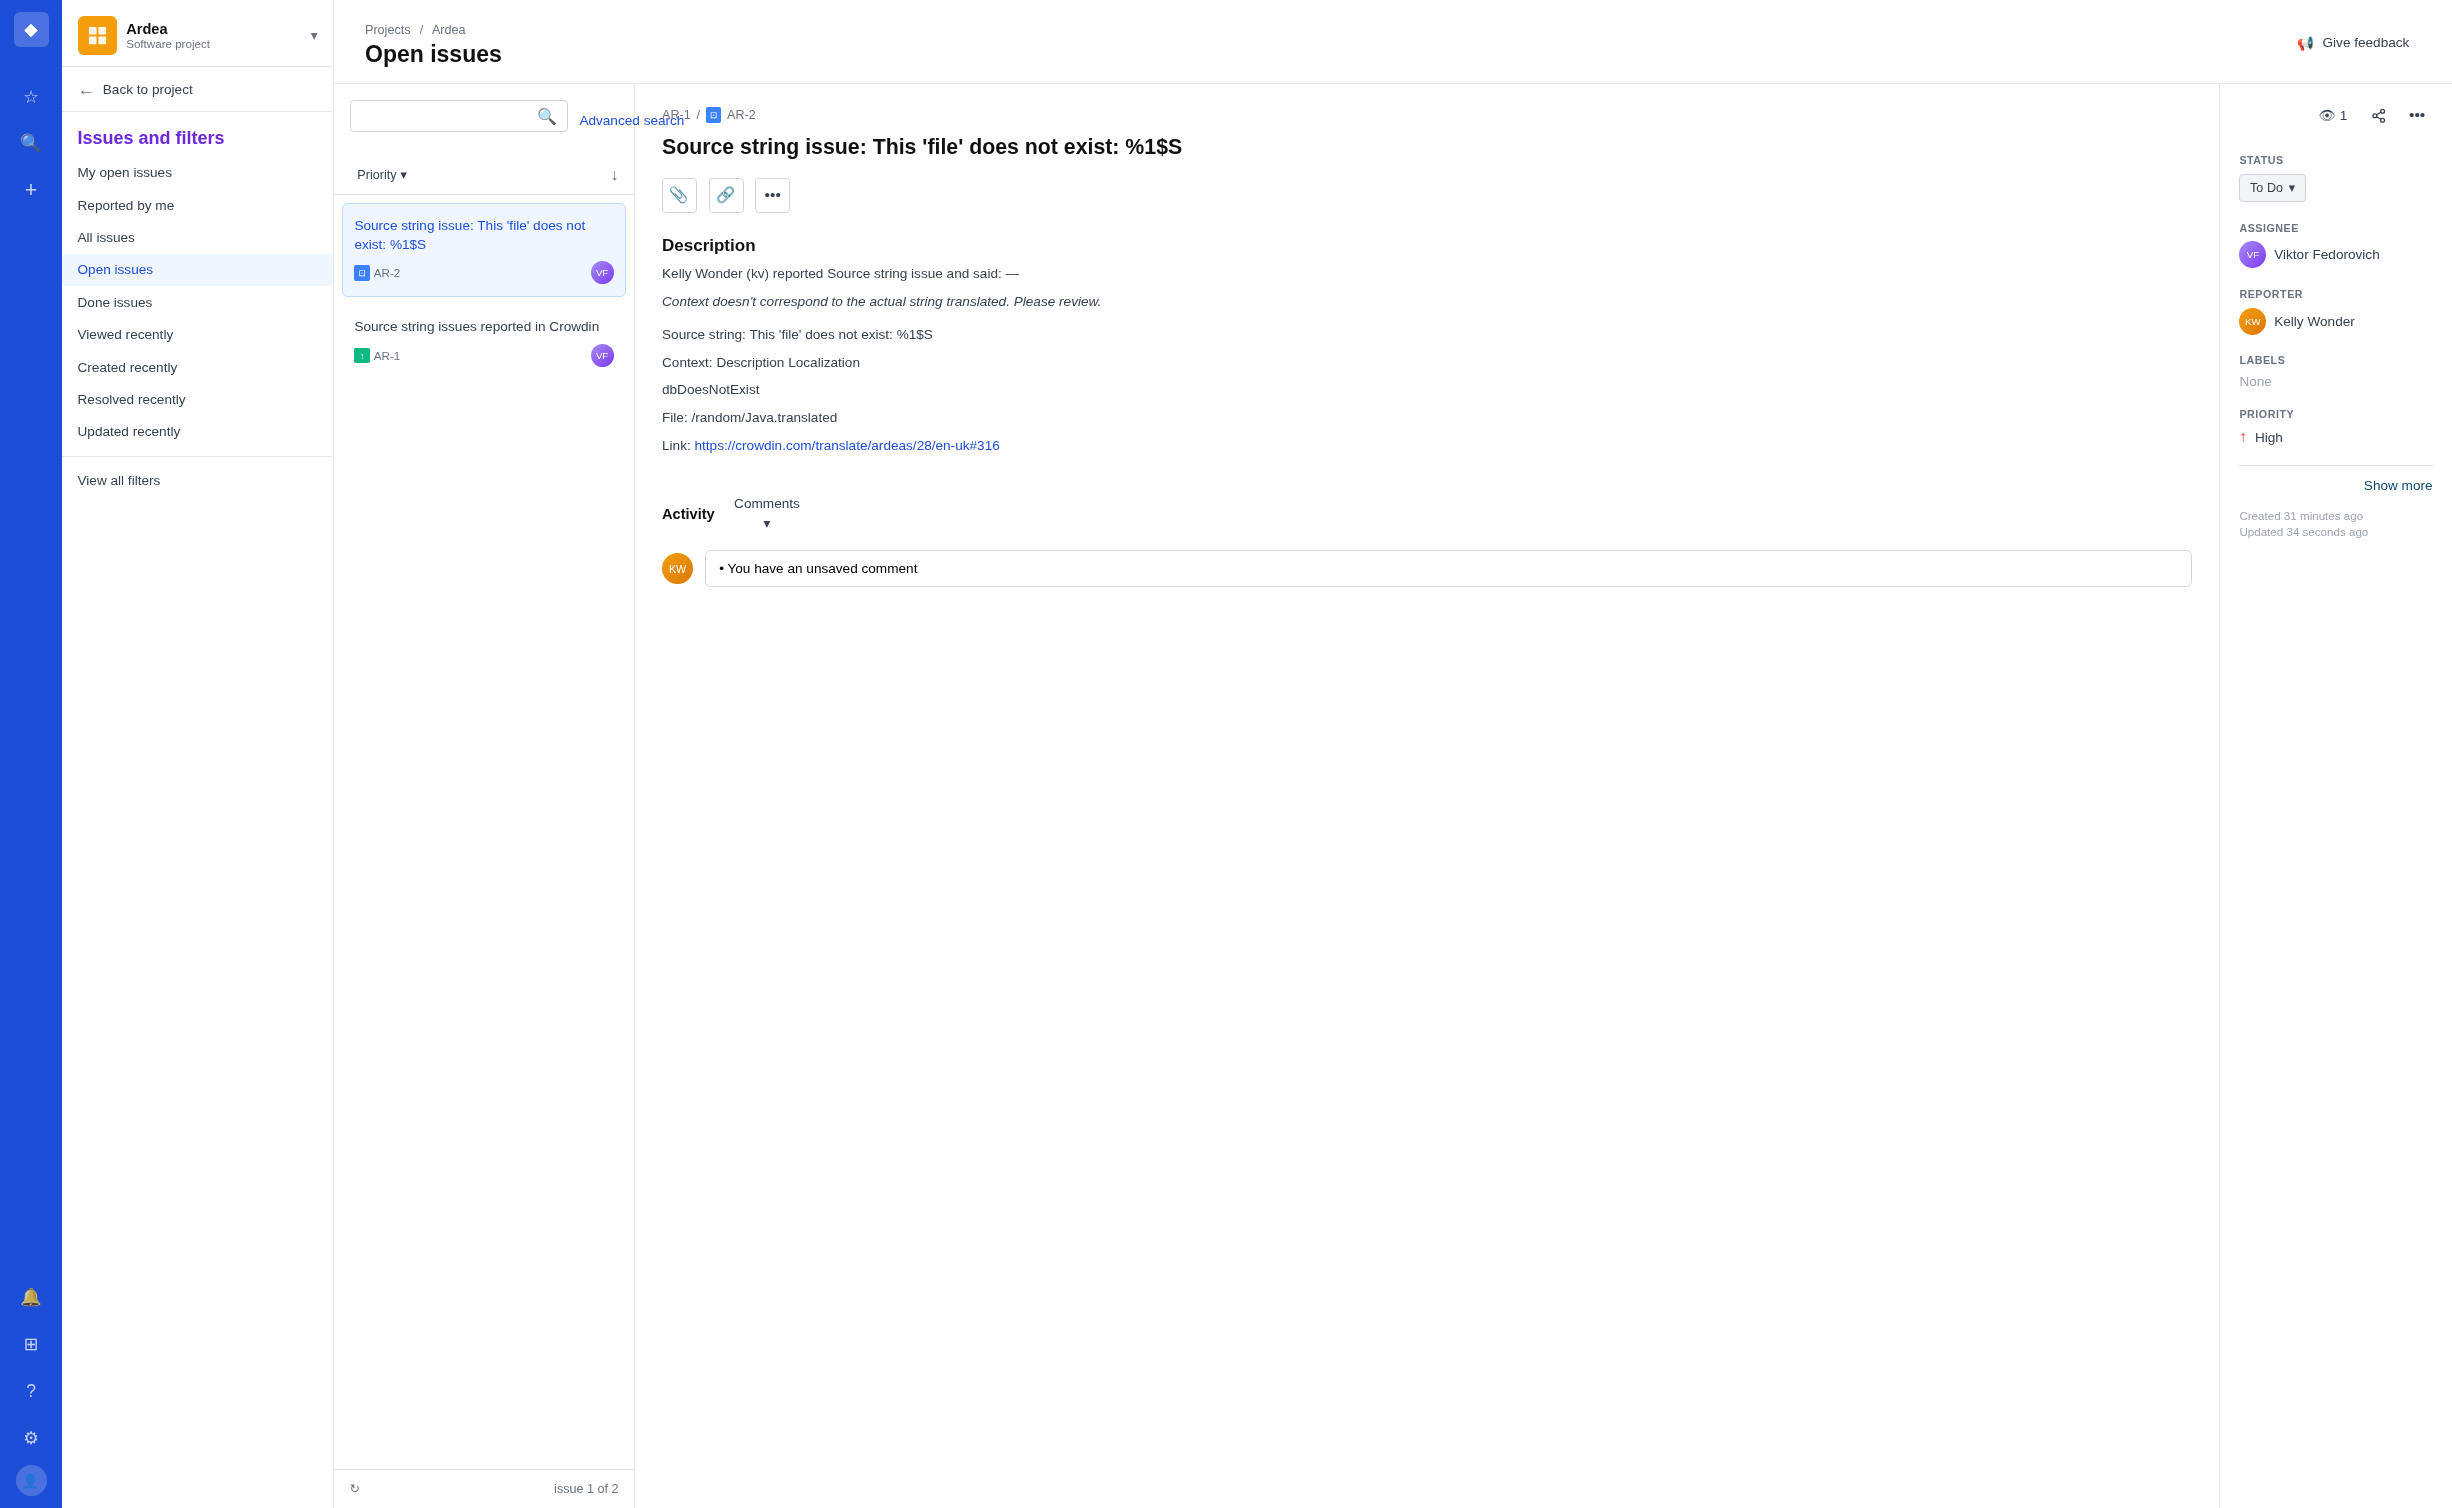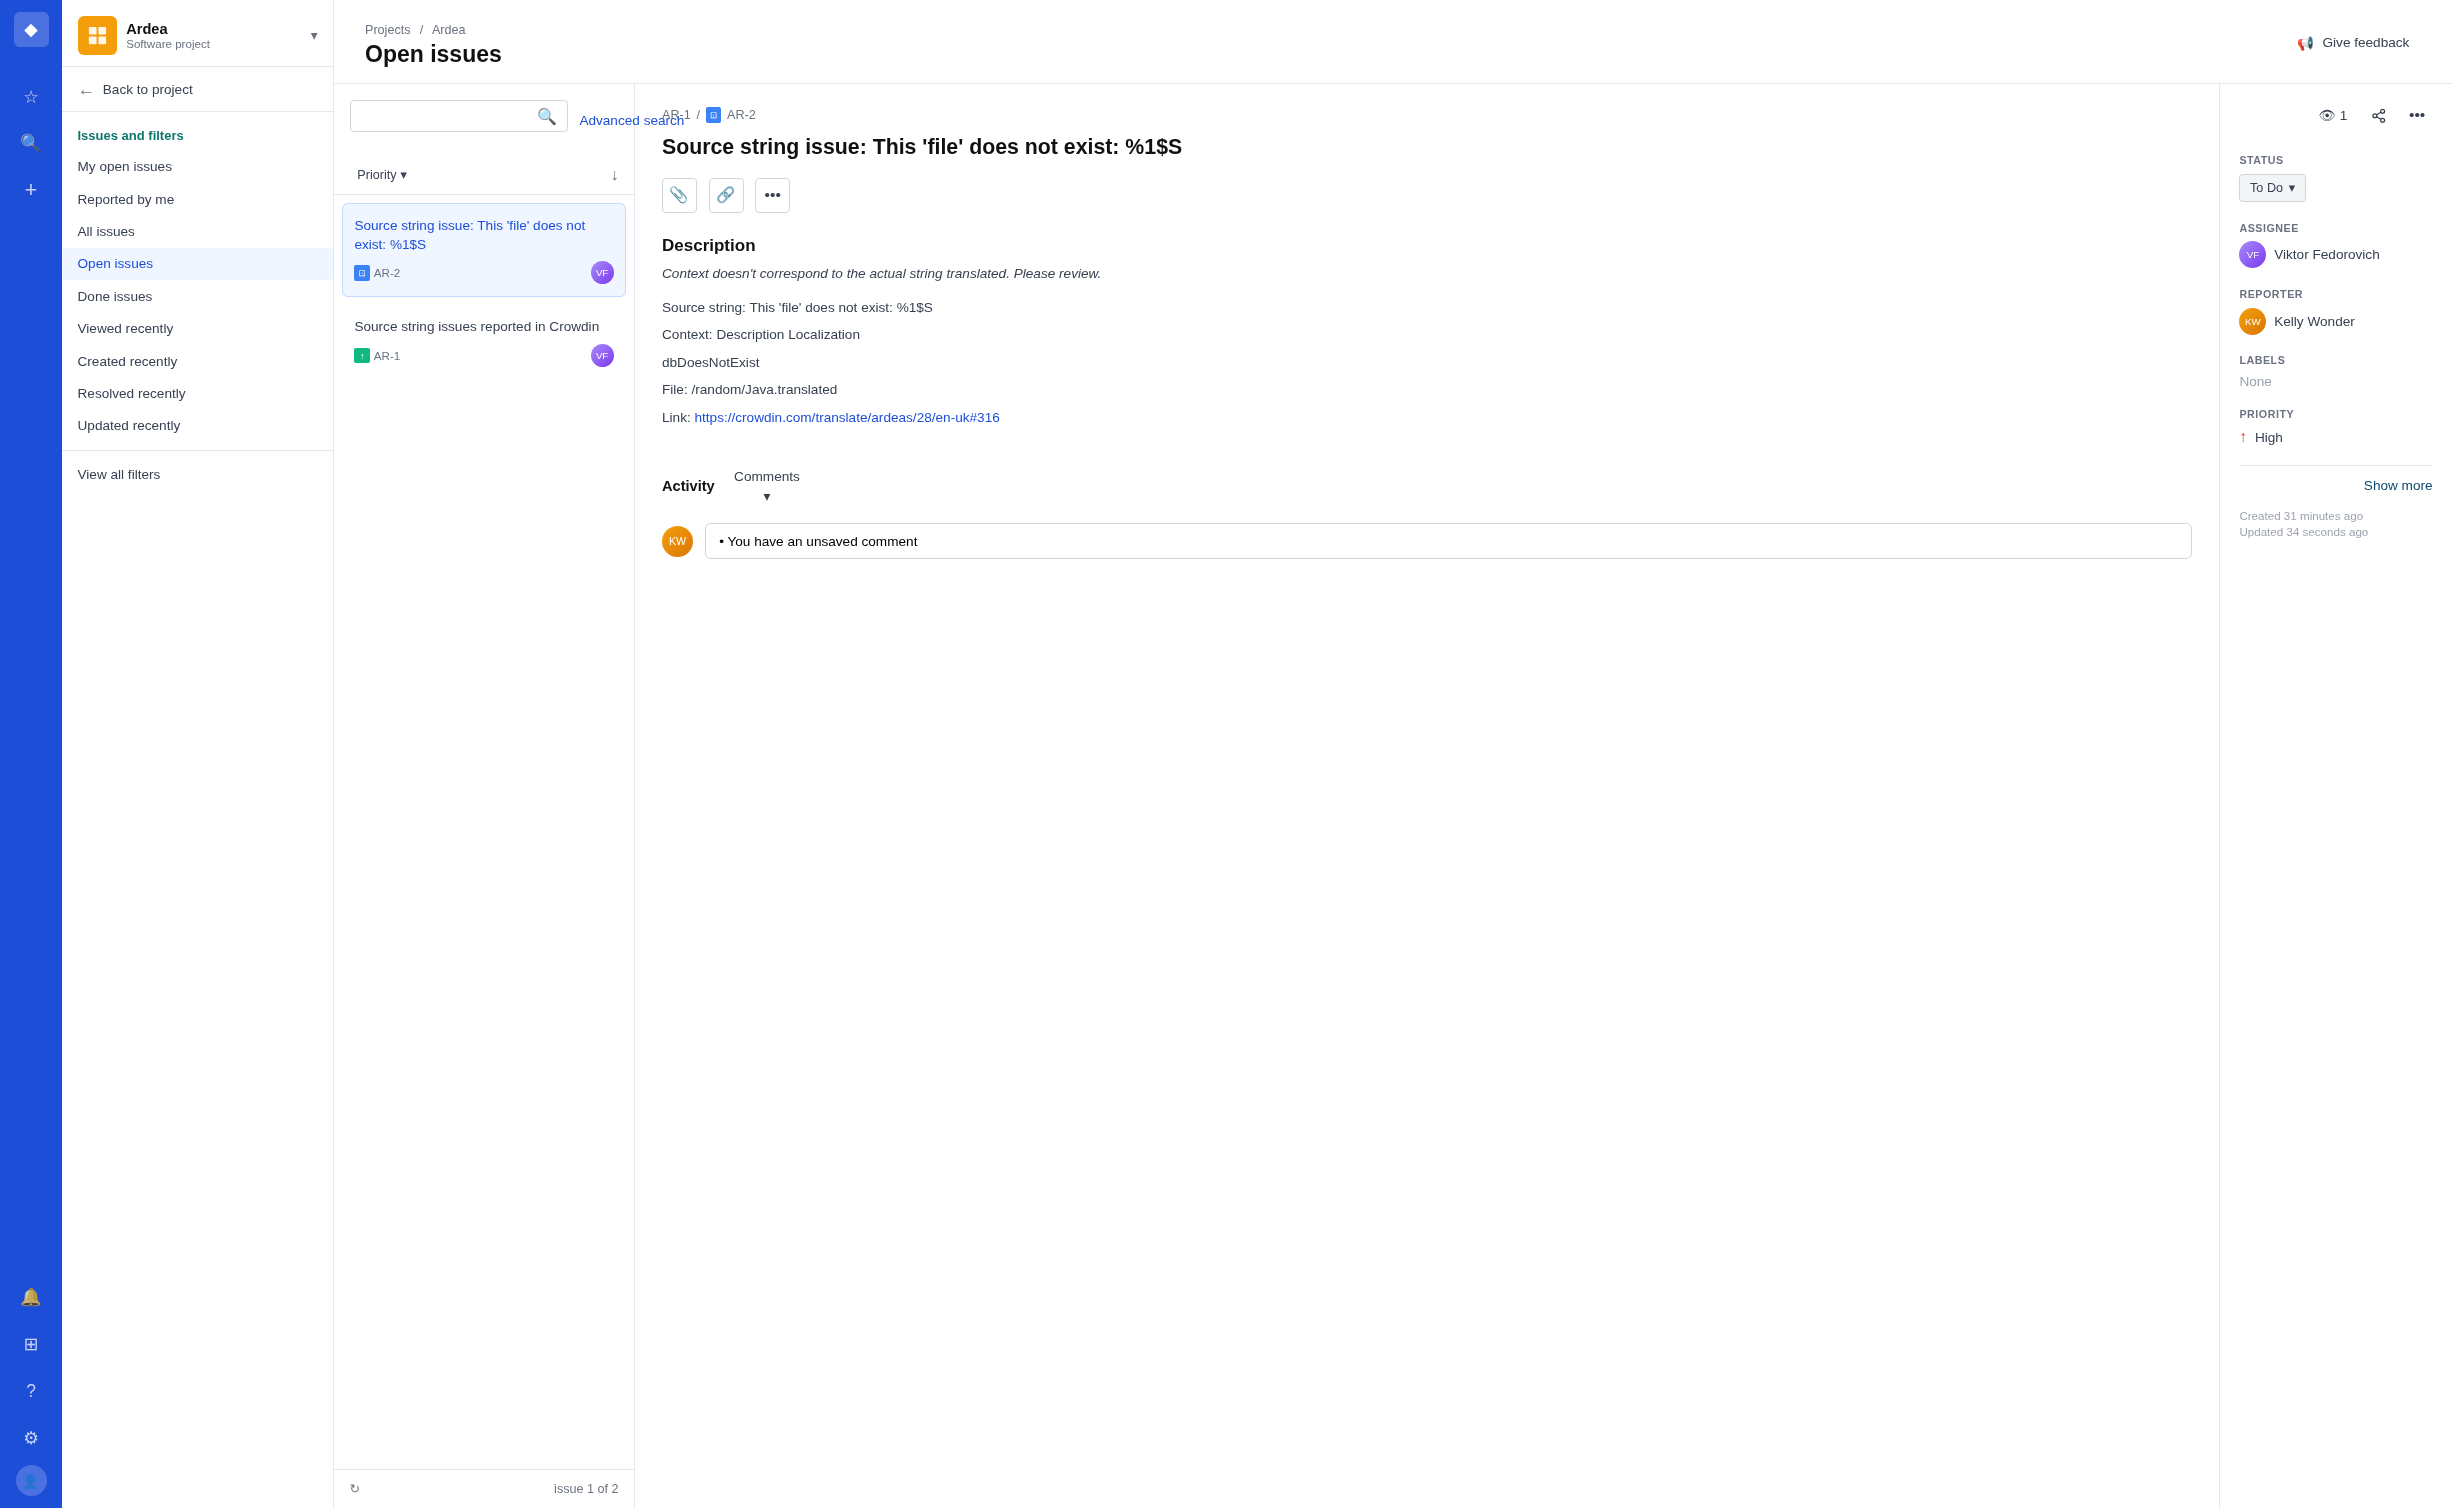--- a/index.html
+++ b/index.html
@@ -61,21 +61,21 @@
     .chevron-down { color: #6b7280; font-size: 13.6px; cursor: pointer; }
 
     .back-btn {
       display: flex; align-items: center; gap: 7.8px;
       padding: 11.6px 15.5px;
       color: #374151; font-size: 13.6px; cursor: pointer;
       border-bottom: 1px solid #e5e7eb;
     }
 
     .sidebar-section-title {
-      font-weight: 600; font-size: 13px; color: #0f766e;
+      font-weight: 600; font-size: 18px; color: #6d28d9;
       padding: 15.5px 15.5px 7.8px;
     }
     .sidebar-item {
       padding: 8.7px 15.5px;
       font-size: 13.6px; color: #374151; cursor: pointer;
     }
     .sidebar-item.active { background: #eff6ff; color: #1d4ed8; font-weight: 500; border-radius: 3.9px; }
 
     .sidebar-divider { height: 1px; background: #e5e7eb; margin: 7.8px 0; }
 
@@ -418,20 +418,21 @@
 
       <div class="detail-actions">
         <div class="action-btn">📎</div>
         <div class="action-btn">🔗</div>
         <div class="action-btn">•••</div>
       </div>
 
       <div class="description-section">
         <div class="description-title">Description</div>
         <div class="description-text">
+          <p>Kelly Wonder (kv) reported Source string issue and said: —</p>
           <p class="italic" style="font-style:italic; margin-bottom:11.6px;">Context doesn't correspond to the actual string translated. Please review.</p>
           <p>Source string: This 'file' does not exist: %1$S</p>
           <p>Context:  Description Localization</p>
           <p>dbDoesNotExist</p>
           <p>File: /random/Java.translated</p>
           <p>
             <span>Link: </span><a class="link-blue" href="#">https://crowdin.com/translate/ardeas/28/en-uk#316</a>
           </p>
         </div>
       </div>

